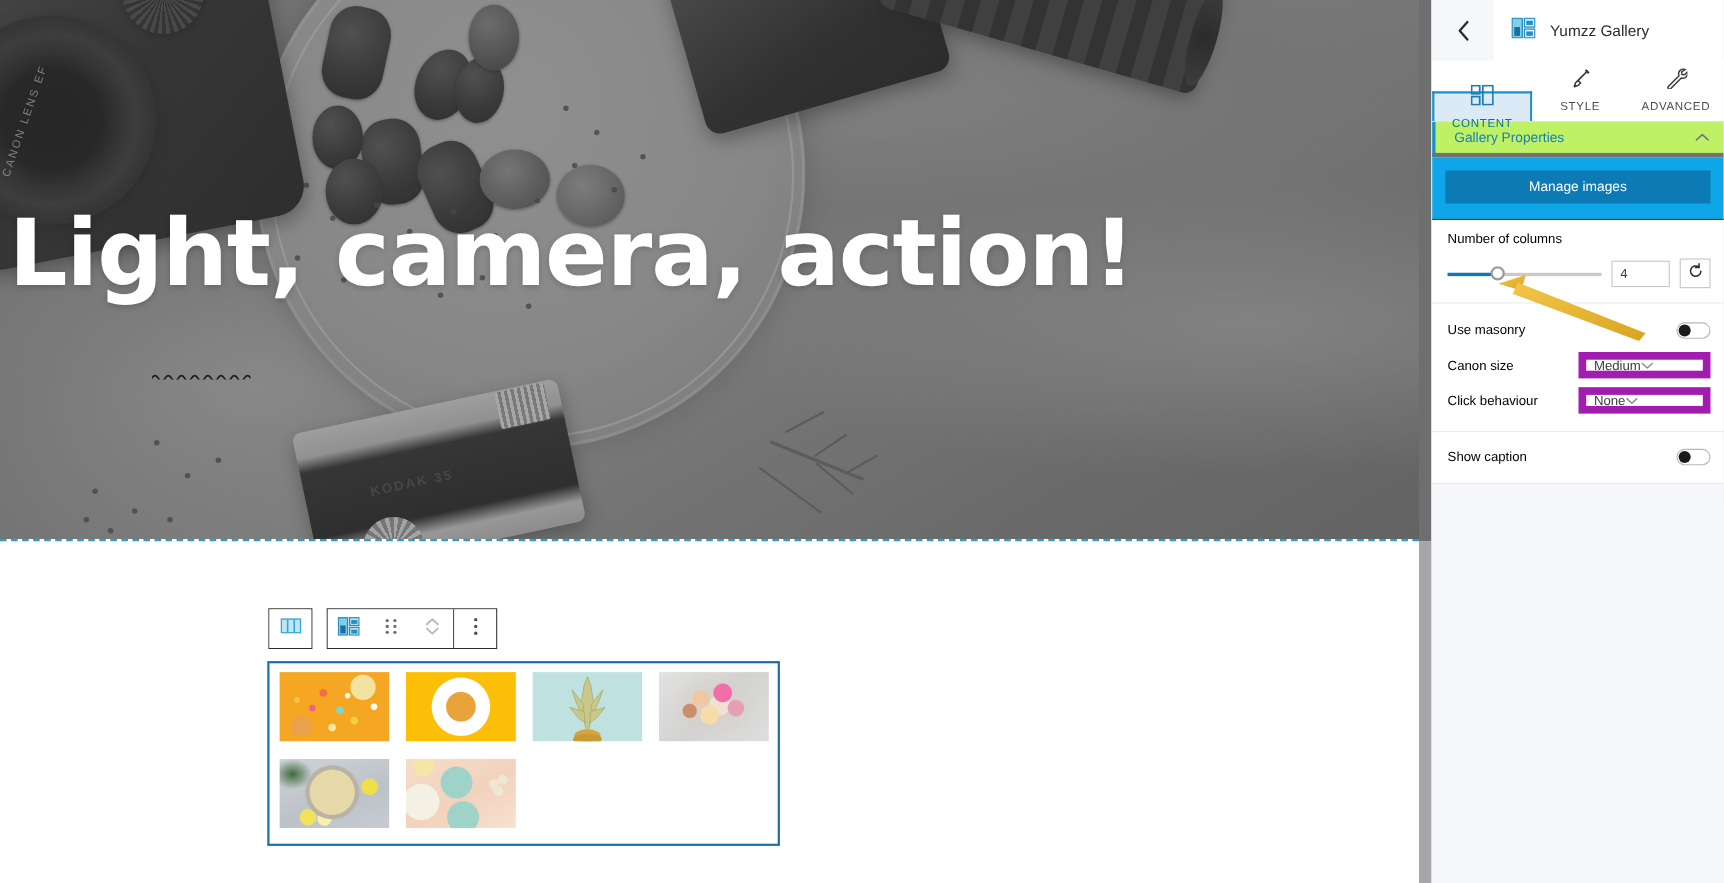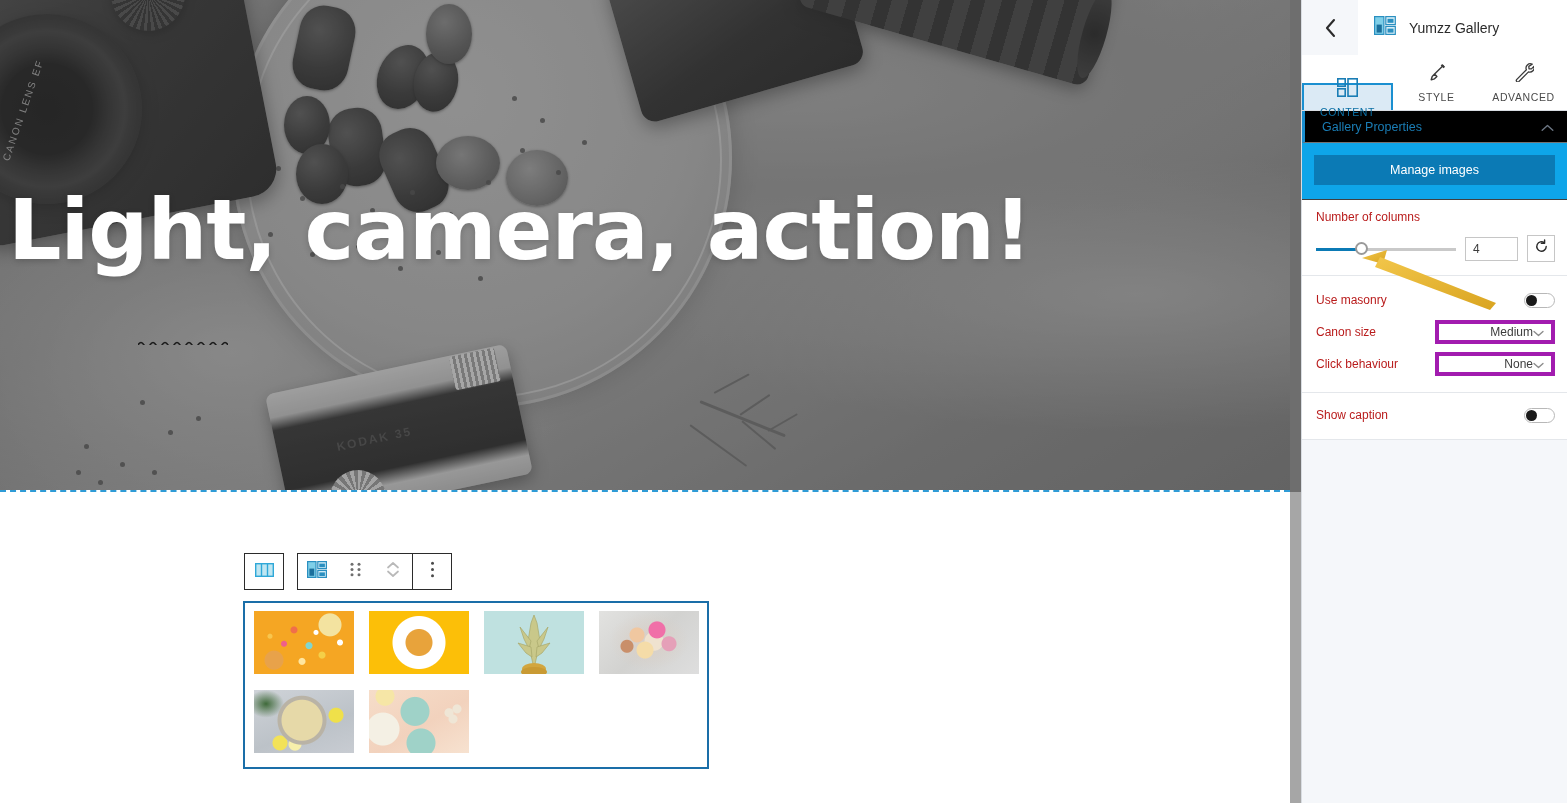--- a/index.html
+++ b/index.html
@@ -413,23 +413,23 @@
   }
   .tab-label {
     font-size: 10.5px;
     letter-spacing: .6px;
     color: #4a4a4a;
   }
   .tab.active .tab-label { color: #0b6fa4; }
 
   #section-header {
     height: 32px;
-    background: #000000;
+    background: #bef264;
     border-left: 3px solid #1a8fd0;
-    border-bottom: 1px solid #737373;
+    border-bottom: 4px solid #737373;
     display: flex;
     align-items: center;
     justify-content: space-between;
     padding: 0 13px 0 17px;
     box-sizing: border-box;
     cursor: pointer;
   }
   #section-title {
     font-size: 12.5px;
     color: #1a7db5;
@@ -449,21 +449,21 @@
     cursor: pointer;
     font-family: "Liberation Sans", sans-serif;
   }
   #columns-group {
     background: #ffffff;
     border-bottom: 1px solid #e4e7eb;
     padding: 10px 12px 13px 14px;
   }
   .field-label {
     font-size: 12px;
-    color: #b91c1c;
+    color: #000000;
   }
   #slider-row {
     display: flex;
     align-items: center;
     gap: 9px;
     margin-top: 11px;
   }
   #slider {
     position: relative;
     flex: 1;
@@ -530,25 +530,25 @@
   }
   .toggle .knob {
     position: absolute;
     left: 1px; top: 1px;
     width: 11px; height: 11px;
     border-radius: 50%;
     background: #1a1a1a;
   }
   .sel {
     width: 120px; height: 24px;
-    border: 4px solid #a21caf;
+    border: 7px solid #a21caf;
     background: #fff;
     display: flex;
     align-items: center;
-    justify-content: flex-end;
+    justify-content: flex-start;
     padding: 0 7px;
     box-sizing: border-box;
     cursor: pointer;
   }
   .sel-text { font-size: 12px; color: #3c3c3c; }
   #caption-group {
     background: #ffffff;
     border-bottom: 1px solid #e4e7eb;
     padding: 6px 12px 8px 14px;
   }

